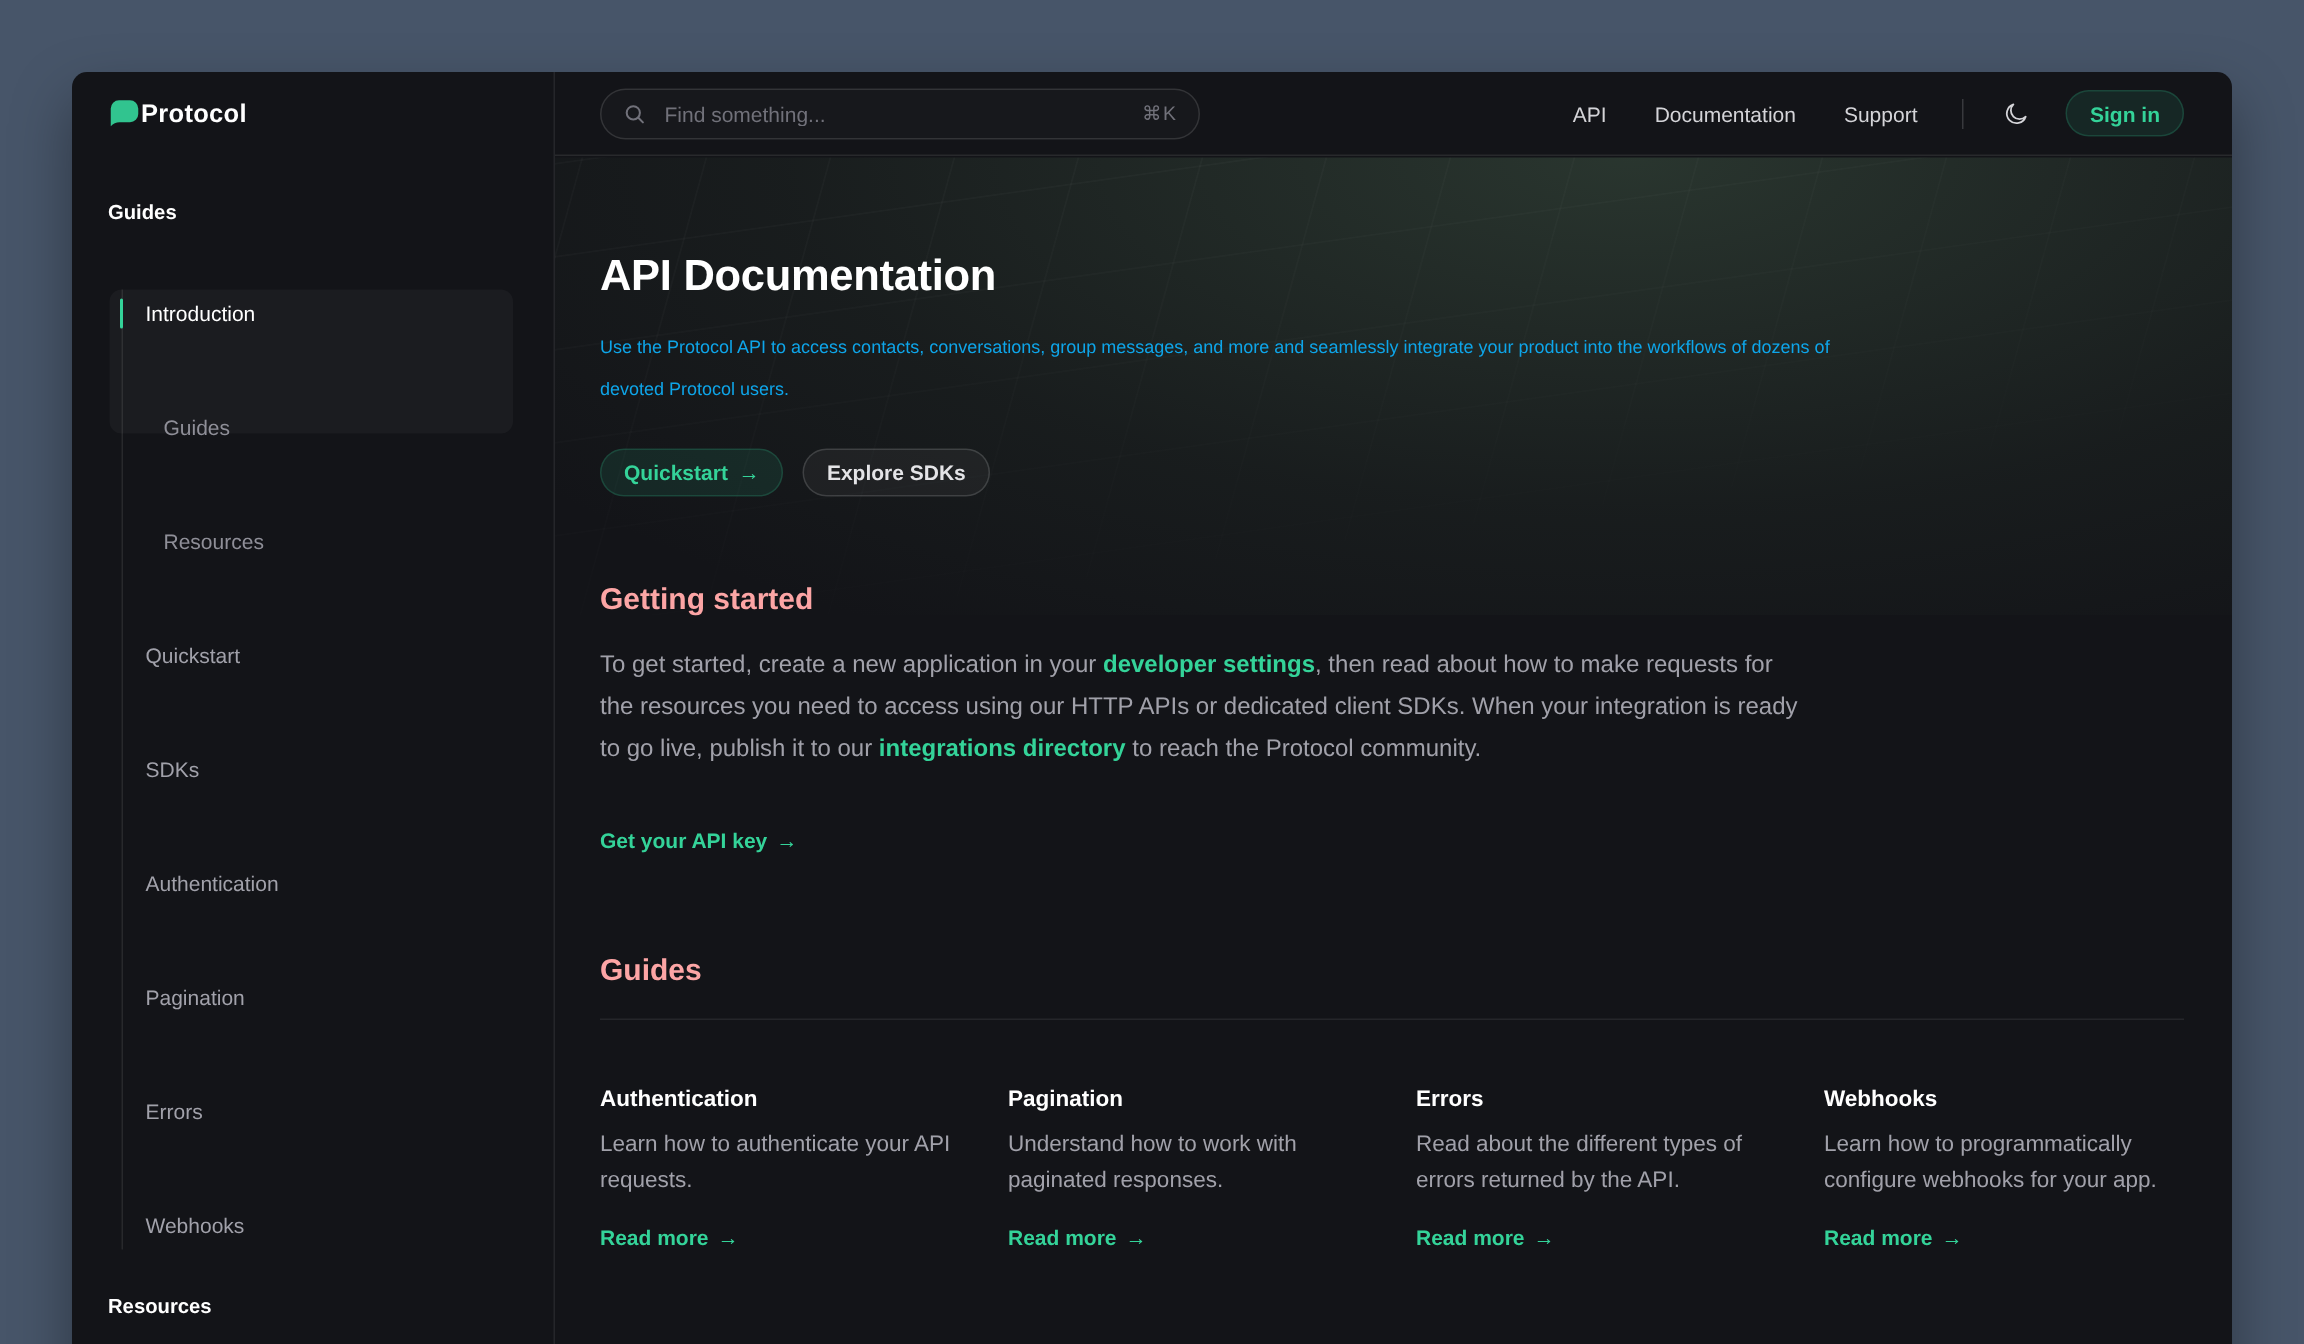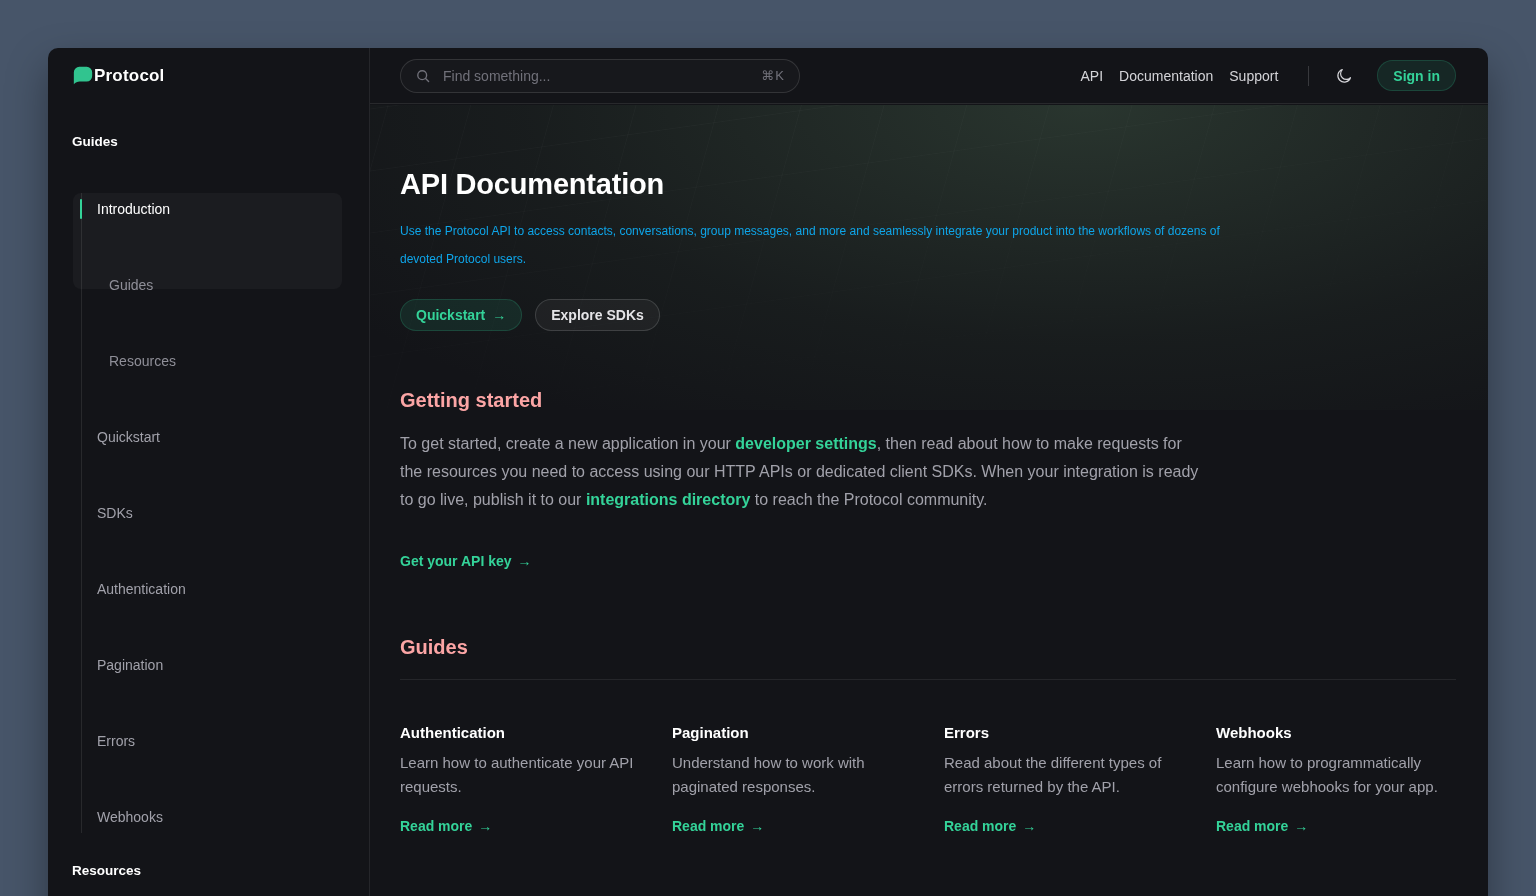--- a/index.html
+++ b/index.html
@@ -45,21 +45,21 @@
     width:400px; height:34px; border-radius:17px;
     border:1px solid rgba(255,255,255,0.12); background:rgba(255,255,255,0.02);
     display:flex; align-items:center; padding:0 14px; gap:10px; cursor:text;
   }
   .search input { flex:1; min-width:0; background:transparent; border:0; outline:0;
     color:#d4d4d8; font-size:14px; font-family:inherit; }
   .search input::placeholder { color:#71717a; }
   .kbd { color:#71717a; font-size:13px; letter-spacing:1px; }
   .header-spacer { flex:1; }
   .top-nav { display:flex; align-items:center; }
-  .top-link { color:#d4d4d8; font-size:14px; text-decoration:none; margin-left:16px; }
+  .top-link { color:#d4d4d8; font-size:14px; text-decoration:none; margin-left:32px; }
   .top-link:first-child { margin-left:0; }
   .v-div { width:1px; height:20px; background:rgba(255,255,255,0.16); margin:0 22px 0 30px; }
   .icon-btn { background:none; border:0; padding:4px; cursor:pointer; display:flex; align-items:center; }
   .signin-btn {
     margin-left:20px; height:31px; padding:0 15px; border-radius:16px; cursor:pointer;
     background:rgba(52,211,153,0.10); color:#34d399;
     border:1px solid rgba(52,211,153,0.18);
     font-size:14px; font-weight:600; font-family:inherit;
   }
   

